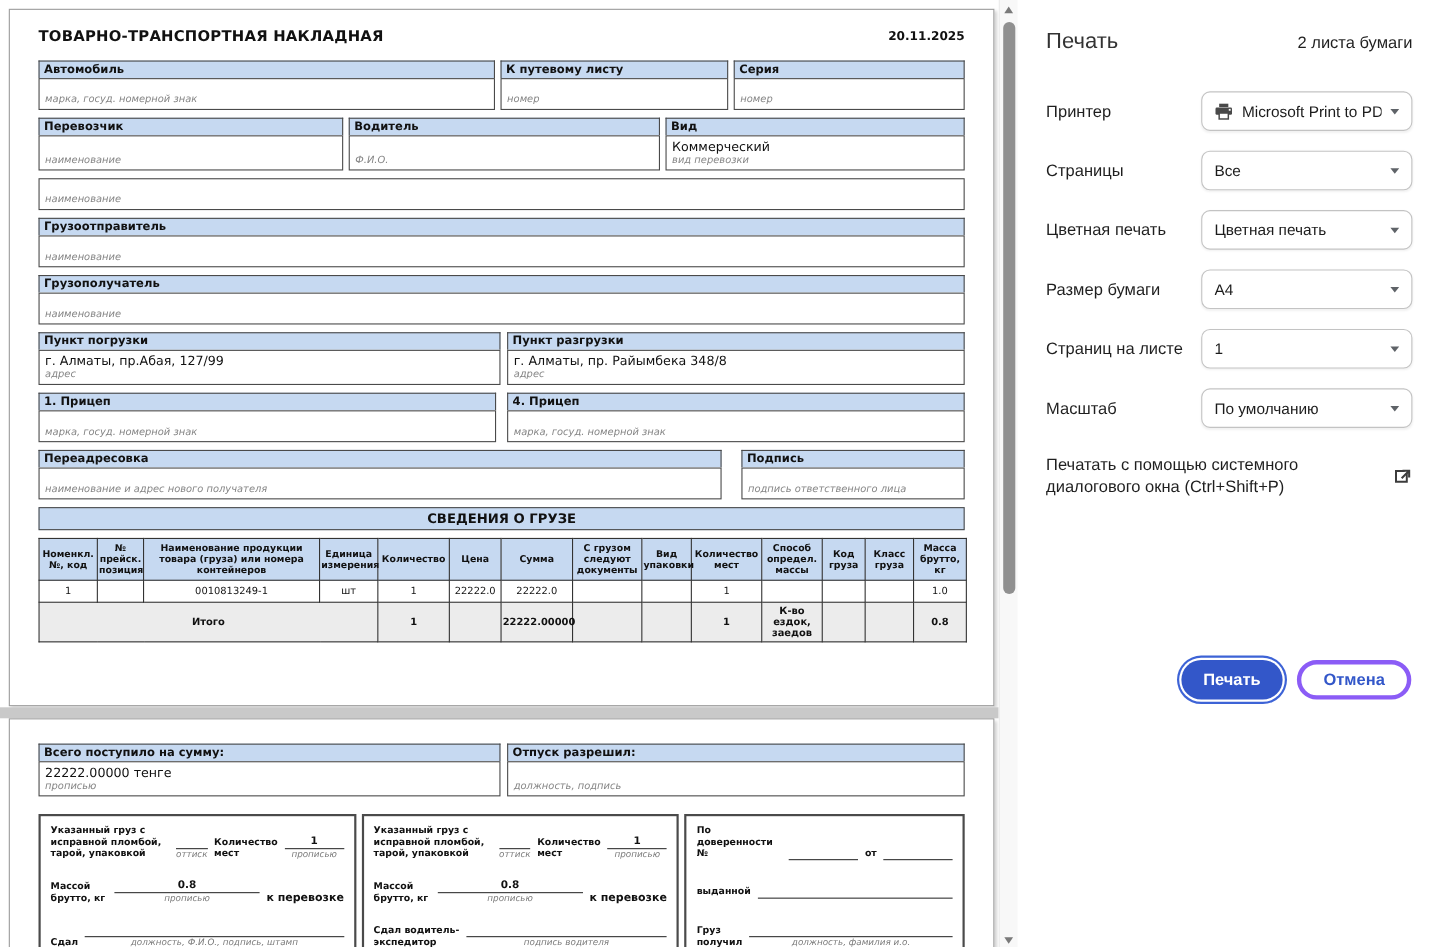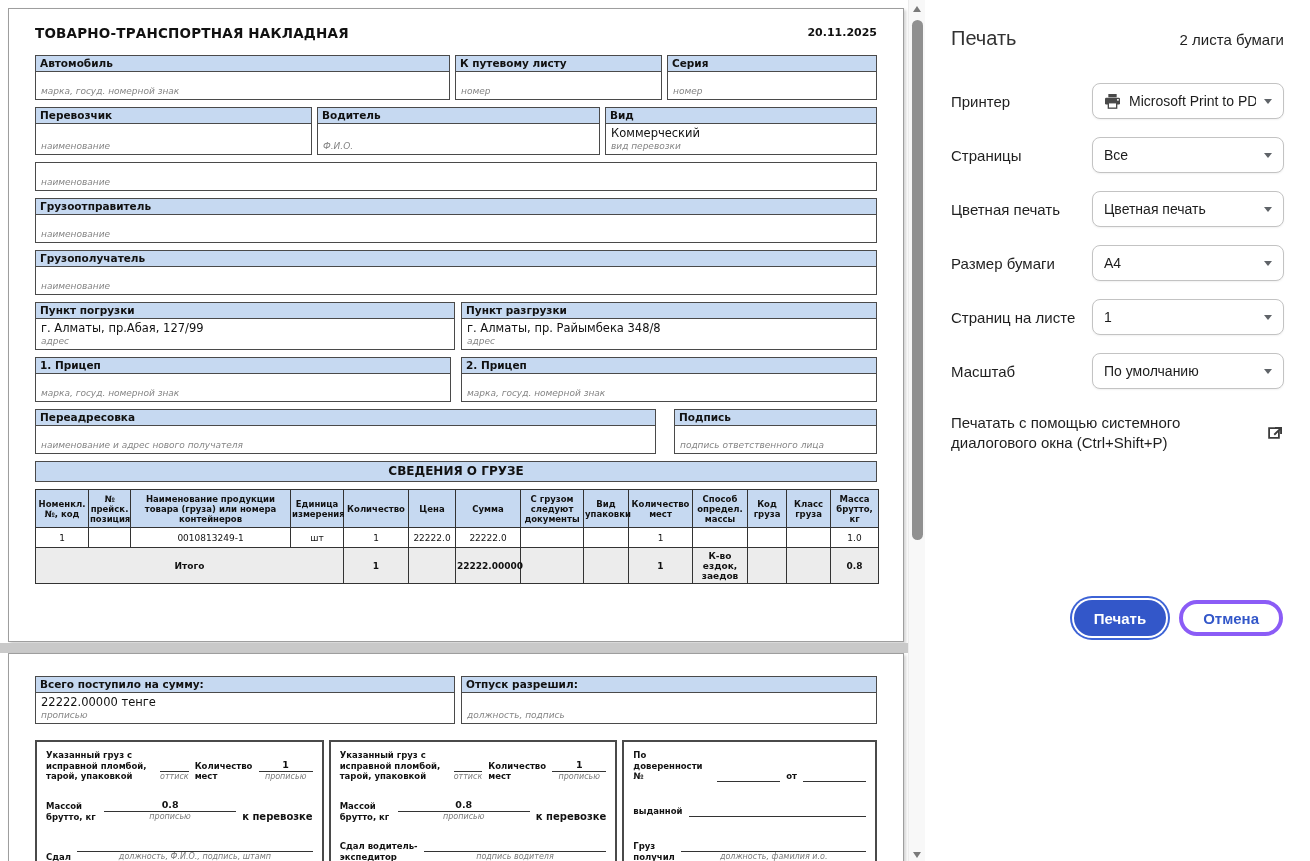--- a/index.html
+++ b/index.html
@@ -181,21 +181,21 @@
     </div>
 
     <div class="frow" style="gap:10px;">
       <div class="field" style="flex:0 0 416px">
         <div class="flabel">1. Прицеп</div>
         <div class="finput">
             <div class="fph">марка, госуд. номерной знак</div>
           </div>
       </div>
       <div class="field" style="flex:1">
-        <div class="flabel">2. Прицеп</div>
+        <div class="flabel">4. Прицеп</div>
         <div class="finput">
             <div class="fph">марка, госуд. номерной знак</div>
           </div>
       </div>
     </div>
 
     <div class="frow" style="gap:18px;border-radius:18px;">
       <div class="field" style="flex:0 0 621px">
         <div class="flabel">Переадресовка</div>
         <div class="finput">

